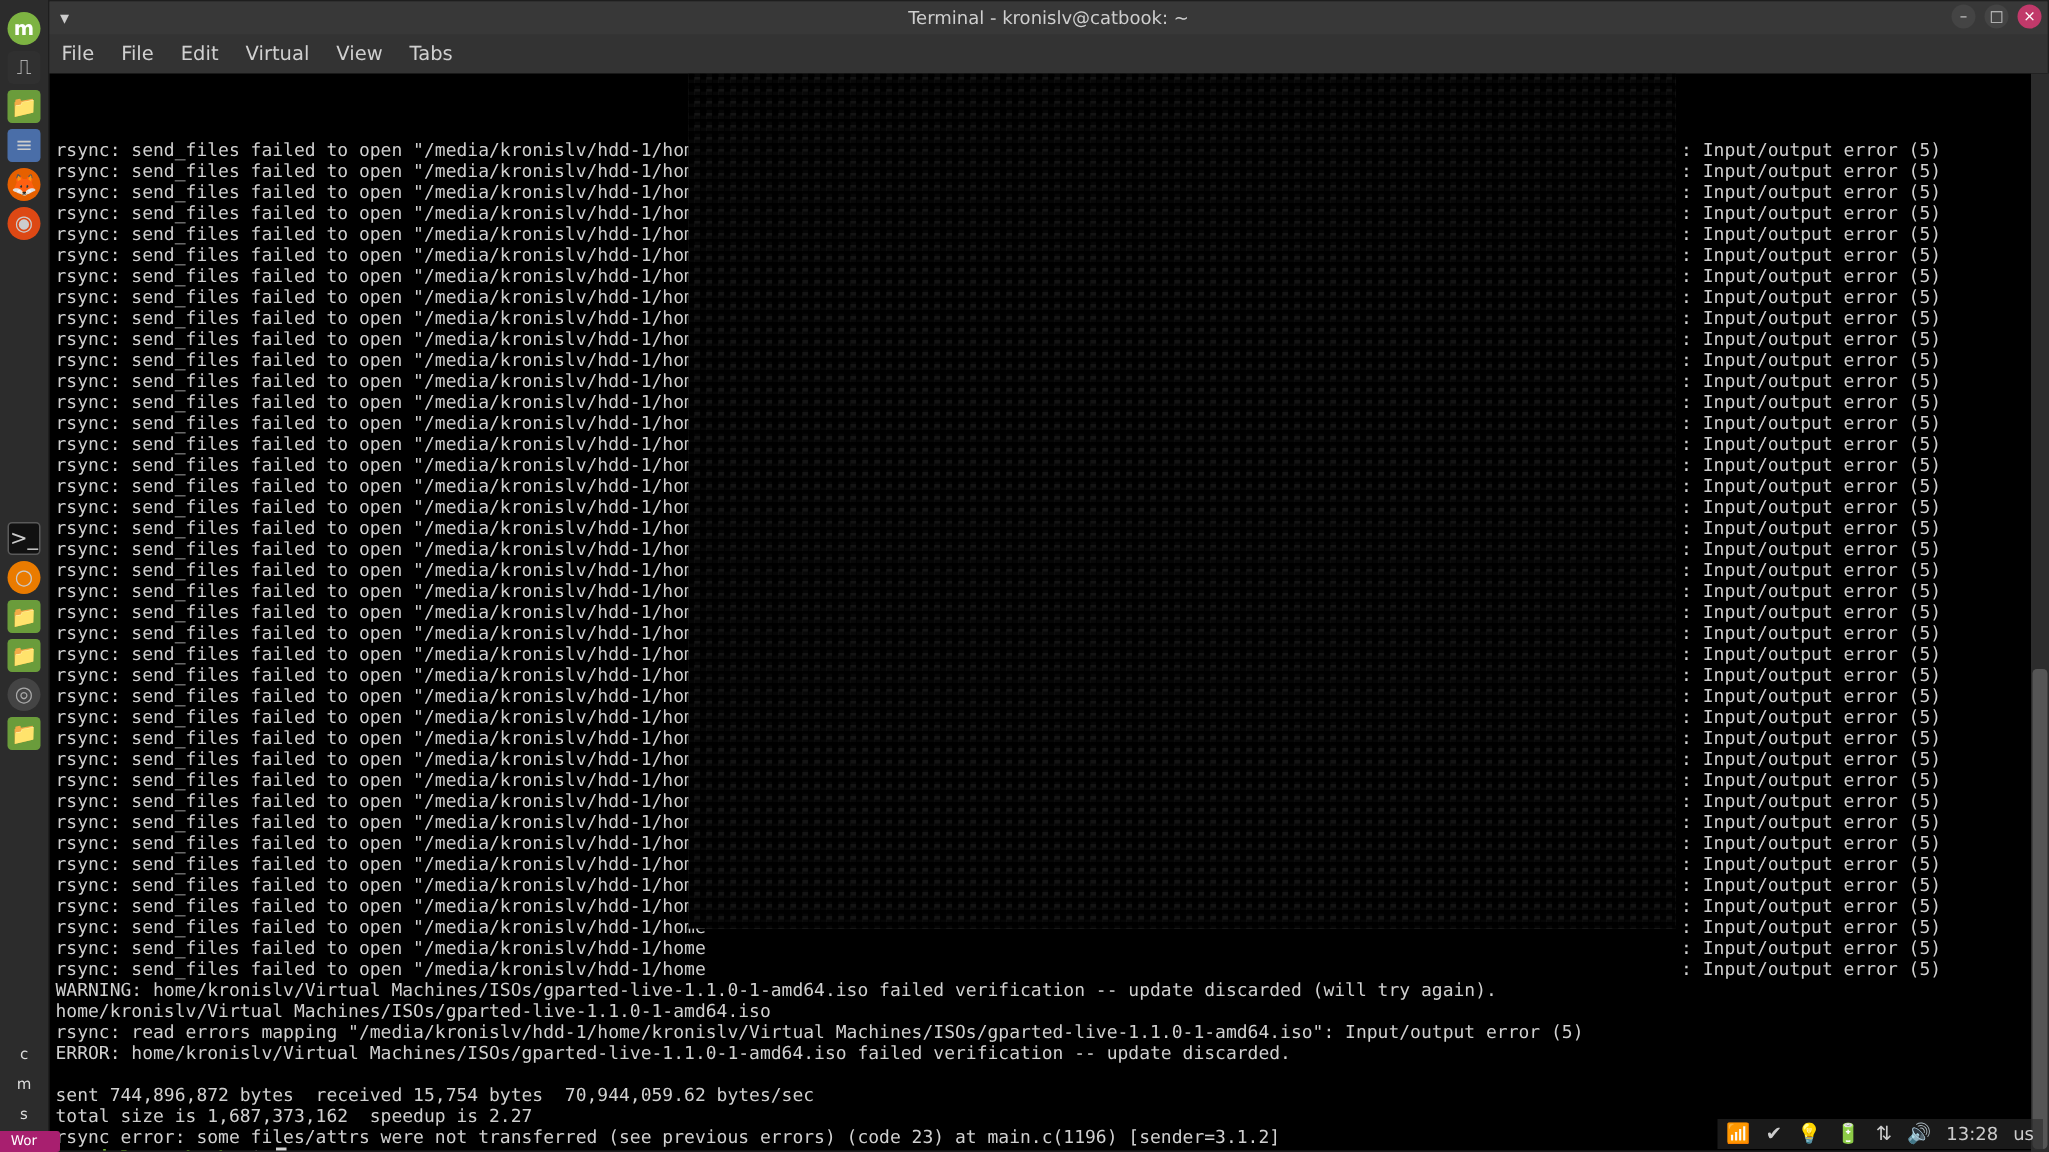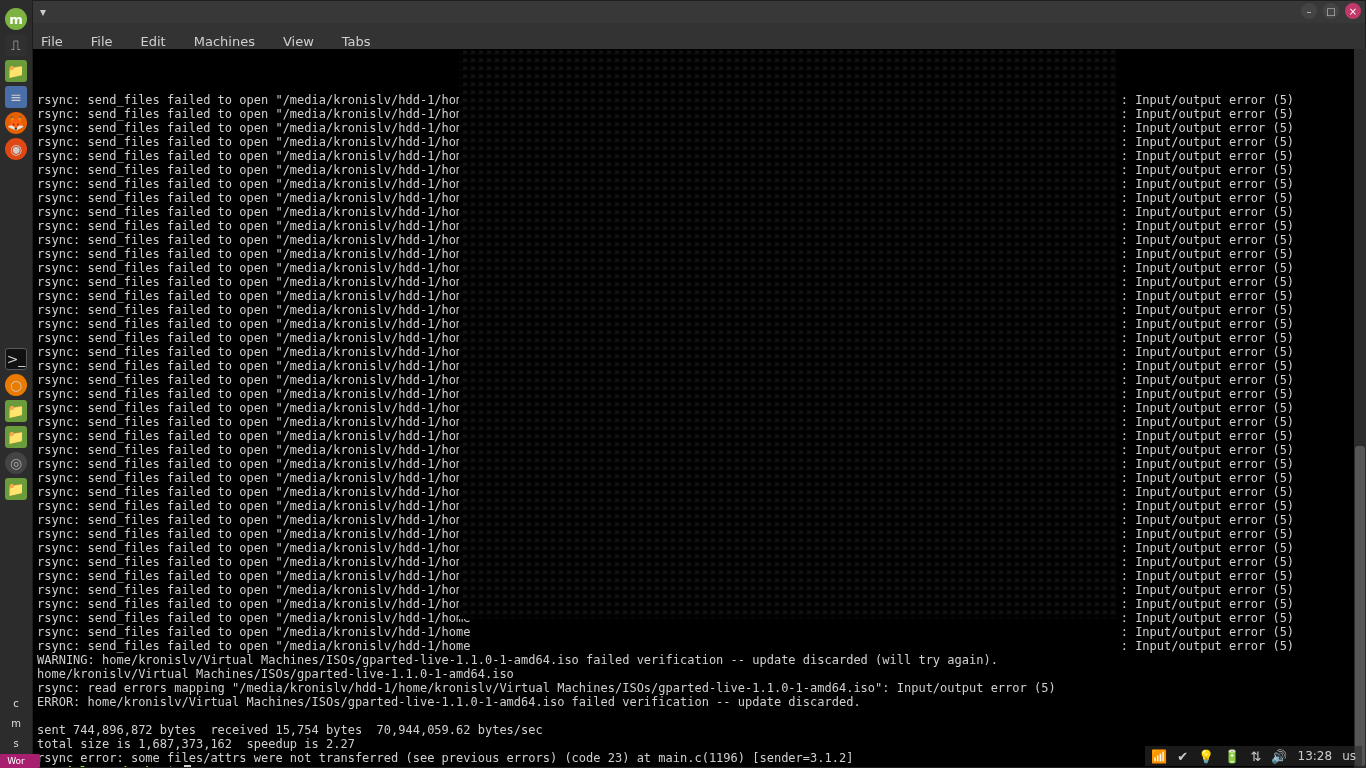--- a/index.html
+++ b/index.html
@@ -56,22 +56,22 @@
     font-size: 12px;
   }
   .titlebar .hostmenu { width: 20px; text-align:center; color:#ccc;}
   .titlebar .title { position:absolute; left:0; right:0; text-align:center; pointer-events:none;}
   .titlebar .win-controls { position:absolute; right:4px; top:2px; display:flex; gap:6px;}
   .titlebar .win-controls .btn { width:16px; height:16px; border-radius:50%; display:flex; align-items:center; justify-content:center; font-size:10px;}
   .titlebar .win-controls .min { background:#444; color:#ccc;}
   .titlebar .win-controls .max { background:#444; color:#ccc;}
   .titlebar .win-controls .close { background:#c1396a; color:#fff;}
   .menubar {
-    height: 26px; background:#333; display:flex; align-items:flex-end;
-    padding-left:8px; gap:28px; color:#d0d0d0; font-size:13px;
+    height: 26px; background:#333; display:flex; align-items:center;
+    padding-left:8px; gap:18px; color:#d0d0d0; font-size:13px;
   }
   .menubar span { cursor:default; }
 
   .terminal {
     flex: 1;
     background: #000;
     color: #d0d0d0;
     font-family: "DejaVu Sans Mono","Liberation Mono",monospace;
     font-size: 12px;
     line-height: 14px;
@@ -148,31 +148,32 @@
       <div class="label">c</div>
       <div class="label">m</div>
       <div class="label">s</div>
     </div>
   <div class="label workspace">Wor</div>
 </div>
 
 <div class="window">
   <div class="titlebar">
     <div class="hostmenu">▾</div>
+    <div class="title">Terminal - kronislv@catbook: ~</div>
     <div class="win-controls">
       <div class="btn min">–</div>
       <div class="btn max">□</div>
       <div class="btn close">×</div>
     </div>
   </div>
   <div class="menubar" id="menubar">
       <span>File</span>
       <span>File</span>
       <span>Edit</span>
-      <span>Machines</span>
+      <span>Virtual</span>
       <span>View</span>
       <span>Tabs</span>
     </div>
   <div class="terminal" id="term">
     <div class="censor"></div>
   <div class="line">rsync: send_files failed to open "/media/kronislv/hdd-1/home                                                                                          : Input/output error (5)</div><div class="line">rsync: send_files failed to open "/media/kronislv/hdd-1/home                                                                                          : Input/output error (5)</div><div class="line">rsync: send_files failed to open "/media/kronislv/hdd-1/home                                                                                          : Input/output error (5)</div><div class="line">rsync: send_files failed to open "/media/kronislv/hdd-1/home                                                                                          : Input/output error (5)</div><div class="line">rsync: send_files failed to open "/media/kronislv/hdd-1/home                                                                                          : Input/output error (5)</div><div class="line">rsync: send_files failed to open "/media/kronislv/hdd-1/home                                                                                          : Input/output error (5)</div><div class="line">rsync: send_files failed to open "/media/kronislv/hdd-1/home                                                                                          : Input/output error (5)</div><div class="line">rsync: send_files failed to open "/media/kronislv/hdd-1/home                                                                                          : Input/output error (5)</div><div class="line">rsync: send_files failed to open "/media/kronislv/hdd-1/home                                                                                          : Input/output error (5)</div><div class="line">rsync: send_files failed to open "/media/kronislv/hdd-1/home                                                                                          : Input/output error (5)</div><div class="line">rsync: send_files failed to open "/media/kronislv/hdd-1/home                                                                                          : Input/output error (5)</div><div class="line">rsync: send_files failed to open "/media/kronislv/hdd-1/home                                                                                          : Input/output error (5)</div><div class="line">rsync: send_files failed to open "/media/kronislv/hdd-1/home                                                                                          : Input/output error (5)</div><div class="line">rsync: send_files failed to open "/media/kronislv/hdd-1/home                                                                                          : Input/output error (5)</div><div class="line">rsync: send_files failed to open "/media/kronislv/hdd-1/home                                                                                          : Input/output error (5)</div><div class="line">rsync: send_files failed to open "/media/kronislv/hdd-1/home                                                                                          : Input/output error (5)</div><div class="line">rsync: send_files failed to open "/media/kronislv/hdd-1/home                                                                                          : Input/output error (5)</div><div class="line">rsync: send_files failed to open "/media/kronislv/hdd-1/home                                                                                          : Input/output error (5)</div><div class="line">rsync: send_files failed to open "/media/kronislv/hdd-1/home                                                                                          : Input/output error (5)</div><div class="line">rsync: send_files failed to open "/media/kronislv/hdd-1/home                                                                                          : Input/output error (5)</div><div class="line">rsync: send_files failed to open "/media/kronislv/hdd-1/home                                                                                          : Input/output error (5)</div><div class="line">rsync: send_files failed to open "/media/kronislv/hdd-1/home                                                                                          : Input/output error (5)</div><div class="line">rsync: send_files failed to open "/media/kronislv/hdd-1/home                                                                                          : Input/output error (5)</div><div class="line">rsync: send_files failed to open "/media/kronislv/hdd-1/home                                                                                          : Input/output error (5)</div><div class="line">rsync: send_files failed to open "/media/kronislv/hdd-1/home                                                                                          : Input/output error (5)</div><div class="line">rsync: send_files failed to open "/media/kronislv/hdd-1/home                                                                                          : Input/output error (5)</div><div class="line">rsync: send_files failed to open "/media/kronislv/hdd-1/home                                                                                          : Input/output error (5)</div><div class="line">rsync: send_files failed to open "/media/kronislv/hdd-1/home                                                                                          : Input/output error (5)</div><div class="line">rsync: send_files failed to open "/media/kronislv/hdd-1/home                                                                                          : Input/output error (5)</div><div class="line">rsync: send_files failed to open "/media/kronislv/hdd-1/home                                                                                          : Input/output error (5)</div><div class="line">rsync: send_files failed to open "/media/kronislv/hdd-1/home                                                                                          : Input/output error (5)</div><div class="line">rsync: send_files failed to open "/media/kronislv/hdd-1/home                                                                                          : Input/output error (5)</div><div class="line">rsync: send_files failed to open "/media/kronislv/hdd-1/home                                                                                          : Input/output error (5)</div><div class="line">rsync: send_files failed to open "/media/kronislv/hdd-1/home                                                                                          : Input/output error (5)</div><div class="line">rsync: send_files failed to open "/media/kronislv/hdd-1/home                                                                                          : Input/output error (5)</div><div class="line">rsync: send_files failed to open "/media/kronislv/hdd-1/home                                                                                          : Input/output error (5)</div><div class="line">rsync: send_files failed to open "/media/kronislv/hdd-1/home                                                                                          : Input/output error (5)</div><div class="line">rsync: send_files failed to open "/media/kronislv/hdd-1/home                                                                                          : Input/output error (5)</div><div class="line">rsync: send_files failed to open "/media/kronislv/hdd-1/home                                                                                          : Input/output error (5)</div><div class="line">rsync: send_files failed to open "/media/kronislv/hdd-1/home                                                                                          : Input/output error (5)</div><div class="line">WARNING: home/kronislv/Virtual Machines/ISOs/gparted-live-1.1.0-1-amd64.iso failed verification -- update discarded (will try again).</div><div class="line">home/kronislv/Virtual Machines/ISOs/gparted-live-1.1.0-1-amd64.iso</div><div class="line">rsync: read errors mapping "/media/kronislv/hdd-1/home/kronislv/Virtual Machines/ISOs/gparted-live-1.1.0-1-amd64.iso": Input/output error (5)</div><div class="line">ERROR: home/kronislv/Virtual Machines/ISOs/gparted-live-1.1.0-1-amd64.iso failed verification -- update discarded.</div><div class="line"></div><div class="line">sent 744,896,872 bytes  received 15,754 bytes  70,944,059.62 bytes/sec</div><div class="line">total size is 1,687,373,162  speedup is 2.27</div><div class="line">rsync error: some files/attrs were not transferred (see previous errors) (code 23) at main.c(1196) [sender=3.1.2]</div><div class="line"><span class="prompt">kronislv@catbook</span><span class="prompt">:</span><span class="promptpath">~</span><span>$ </span><span class="cursor"></span></div></div>
 </div>
 
 <div class="scrollbar">
   <div class="thumb"></div>

